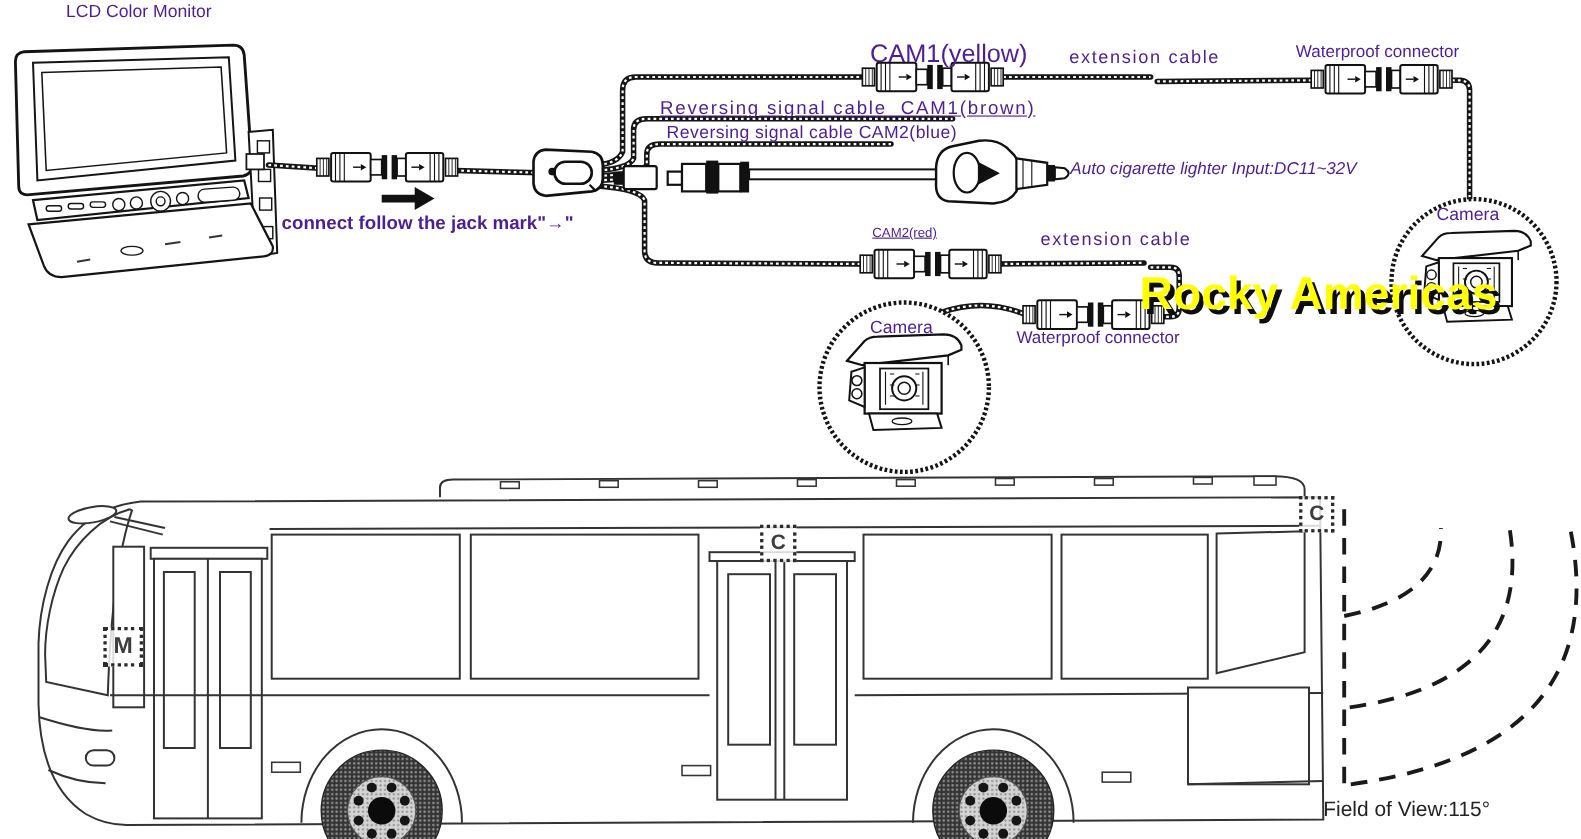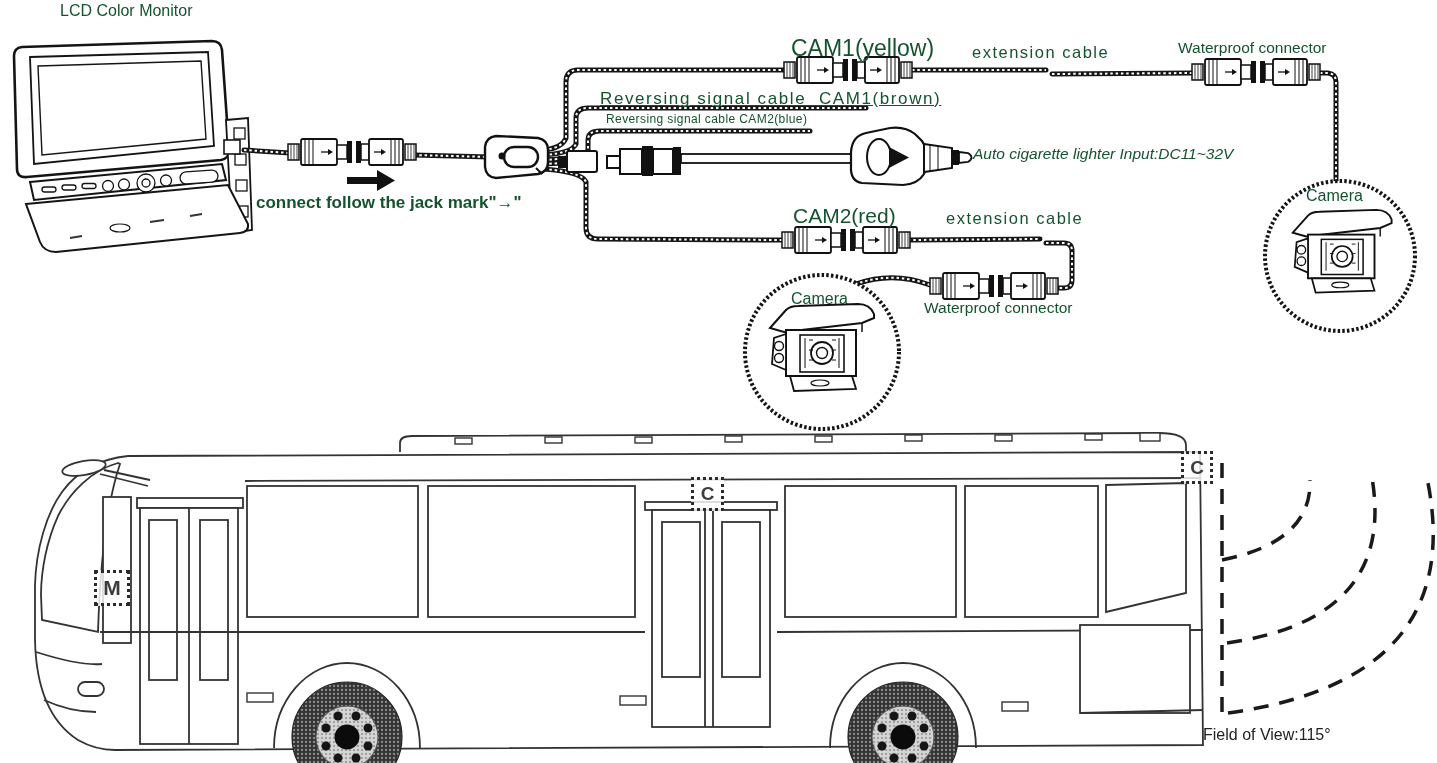--- a/index.html
+++ b/index.html
@@ -1,19 +1,19 @@
 <!DOCTYPE html>
 <html><head>
 <meta charset="utf-8">
 <style>
   html,body{margin:0;padding:0;background:#fff;}
   .stage{position:relative;width:1437px;height:763px;background:#ffffff;
          font-family:"Liberation Sans", sans-serif;overflow:hidden;}
   .stage svg{position:absolute;left:0;top:0;}
-  .lbl{position:absolute;color:#14532d;white-space:pre;line-height:1;z-index:3;}
+  .lbl{position:absolute;color:#4c1d95;white-space:pre;line-height:1;z-index:3;}
   .ls{letter-spacing:1.5px;}
   .badge{position:absolute;border:3px dotted #2b2b2b;display:flex;align-items:center;
          justify-content:center;font-weight:bold;color:#3d3d3d;z-index:3;
          background:rgba(255,255,255,.82);}
   .wm{position:absolute;left:1036px;top:243px;font-size:42px;font-weight:bold;
       color:#ffff00;text-shadow:4px 4px 0 #0d0d0d;z-index:6;letter-spacing:0px;}
   .cb{stroke:#151515;stroke-width:5;fill:none;stroke-linecap:round;}
   .cw{stroke:#ffffff;stroke-width:2;fill:none;stroke-dasharray:2.5 2.8;stroke-linecap:butt;}
   .ln{stroke:#333;stroke-width:1.8;fill:none;}
   .lnw{stroke:#333;stroke-width:1.8;fill:#ffffff;}
@@ -290,35 +290,36 @@
   <div class="lbl" style="left:60px;top:3px;font-size:16px;">LCD Color Monitor</div>
 
   <div class="lbl" style="left:791px;top:37px;font-size:23px;">CAM1(yellow)</div>
 
   <div class="lbl ls" style="left:972px;top:44px;font-size:16.5px;">extension cable</div>
 
   <div class="lbl" style="left:1178px;top:40px;font-size:15.5px;">Waterproof connector</div>
 
   <div class="lbl" style="left:600px;top:90px;font-size:17px;letter-spacing:1.6px;text-decoration:underline;">Reversing signal cable  CAM1(brown)</div>
 
-  <div class="lbl" style="left:606px;top:113px;font-size:12px;letter-spacing:0.4px;">Reversing signal cable CAM2(blue)</div>
+  <div class="lbl" style="left:606px;top:113px;font-size:16px;letter-spacing:0.4px;">Reversing signal cable CAM2(blue)</div>
 
   <div class="lbl" style="left:973px;top:146px;font-size:15.5px;font-style:italic;">Auto cigarette lighter Input:DC11~32V</div>
 
   <div class="lbl" style="left:256px;top:194px;font-size:17px;font-weight:600;">connect follow the jack mark"→"</div>
 
-  <div class="lbl" style="left:793px;top:205px;font-size:21px;">CAM2(red)</div>
+  <div class="lbl" style="left:793px;top:205px;font-size:12px;text-decoration:underline;">CAM2(red)</div>
 
   <div class="lbl ls" style="left:946px;top:210px;font-size:16.5px;">extension cable</div>
 
   <div class="lbl" style="left:791px;top:291px;font-size:16px;">Camera</div>
 
   <div class="lbl" style="left:924px;top:300px;font-size:15.5px;">Waterproof connector</div>
 
   <div class="lbl" style="left:1306px;top:188px;font-size:16px;">Camera</div>
 
-
-  <div class="lbl" style="left:1203px;top:727px;font-size:16px;color:#222;">Field of View:115°</div>
+  <div class="wm">Rocky Americas</div>
+
+  <div class="lbl" style="left:1203px;top:727px;font-size:19px;color:#222;">Field of View:115°</div>
 
   <div class="badge" style="left:94px;top:570px;width:30px;height:30px;font-size:21px;">M</div>
   <div class="badge" style="left:691px;top:477px;width:27px;height:28px;font-size:19px;">C</div>
   <div class="badge" style="left:1181px;top:451px;width:26px;height:27px;font-size:19px;">C</div>
 </div>
 
 </body></html>

